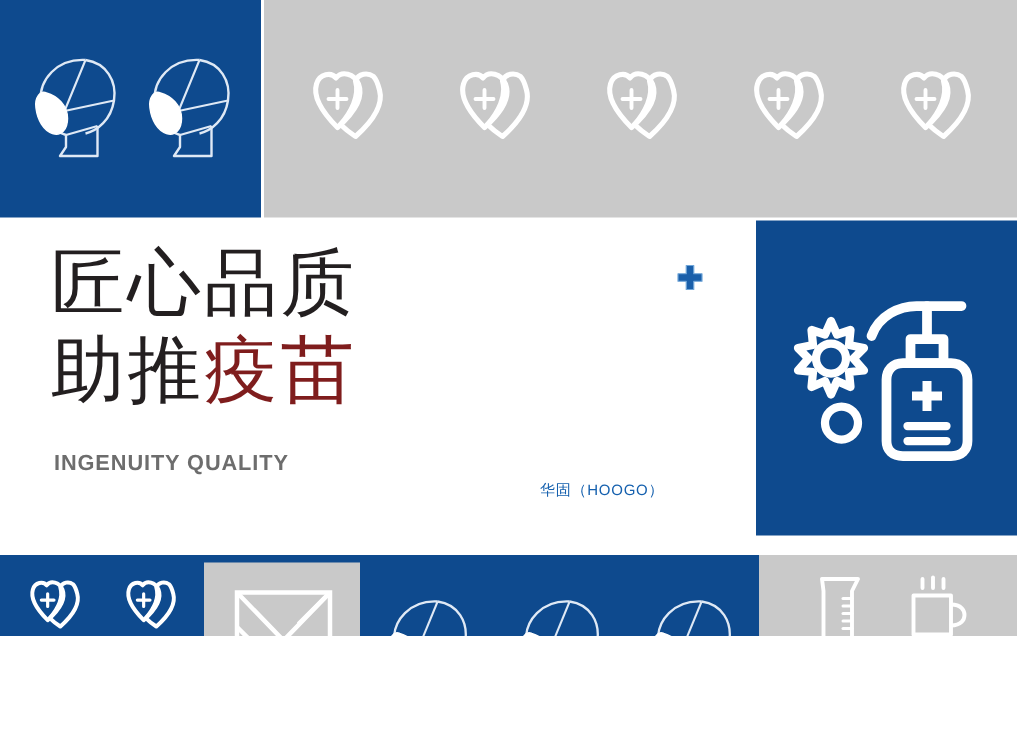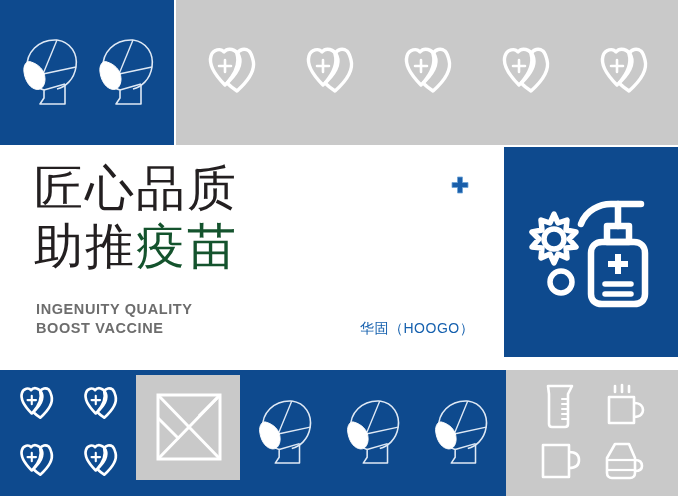--- a/index.html
+++ b/index.html
@@ -4,21 +4,21 @@
 <style>
   html,body{margin:0;padding:0;}
   body{
     width:678px;height:496px;
     background:#ffffff;
     font-family:"Liberation Sans","DejaVu Sans",sans-serif;
     overflow:hidden;
   }
   #poster{
     position:relative;
-    width:678px;height:496px;
+    width:678px;height:424px;
     background:#ffffff;
     overflow:hidden;
   }
   
   .panel{position:absolute;}
   .blue{background:#0e4a8e;}
   .gray{background:#c9c9c9;}
   .white{background:#ffffff;}
 
   
@@ -35,29 +35,29 @@
   
   #mid-white-panel{left:0;top:147px;width:502px;height:210px;}
   #mid-blue-panel{left:504px;top:147px;width:174px;height:210px;}
 
   #headline-block{position:absolute;left:34px;top:160px;width:300px;}
   .cn-line{
     font-family:"DejaVu Sans","Liberation Sans",sans-serif;
     font-size:49px;line-height:58px;letter-spacing:2px;
     color:#231f20;font-weight:400;white-space:nowrap;
   }
-  .cn-accent{color:#14532d;}
+  .cn-accent{color:#7f1d1d;}
   #subtitle-block{position:absolute;left:36px;top:300px;}
   .en-line{
     font-size:14.5px;line-height:19px;letter-spacing:0.6px;
     color:#6d6d6d;font-weight:700;white-space:nowrap;
   }
   #brand-text{
     position:absolute;left:360px;top:320px;
-    font-size:14px;color:#1560ae;letter-spacing:0.5px;white-space:nowrap;
+    font-size:10px;color:#1560ae;letter-spacing:0.5px;white-space:nowrap;
   }
   #plus-badge{position:absolute;left:450px;top:175px;width:20px;height:20px;}
 
   #sanitizer-icon{position:absolute;left:523px;top:190px;width:136px;height:128px;}
   #bot-gray-square{left:136px;top:375px;width:104px;height:105px;}
   #bot-blue-mid{left:240px;top:370px;width:264px;height:126px;}
   #bot-gray-right{left:506px;top:370px;width:172px;height:126px;}
   #bot-blue-strip-left{left:0;top:370px;width:240px;height:126px;}
   #bot-blue-strip-right{left:484px;top:370px;width:22px;height:126px;}
 
@@ -147,21 +147,20 @@
   <div class="panel white" id="mid-white-panel"></div>
   <div class="panel blue" id="mid-blue-panel"></div>
 
   <div id="headline-block">
     <div class="cn-line">匠心品质</div>
     <div class="cn-line"><span>助推</span><span class="cn-accent">疫苗</span></div>
   </div>
 
   <div id="subtitle-block">
     <div class="en-line">INGENUITY QUALITY</div>
-    <div class="en-line">BOOST VACCINE</div>
   </div>
 
   <div id="brand-text">华固（HOOGO）</div>
 
   <div id="plus-badge">
     <svg class="icon" width="20" height="20" viewBox="0 0 20 20">
       <path d="M7.5 2 H12.5 V7.5 H18 V12.5 H12.5 V18 H7.5 V12.5 H2 V7.5 H7.5 Z" fill="#1a5faa" stroke="#6fa5d8" stroke-width="0.8" stroke-linejoin="round"></path>
     </svg>
   </div>
 

